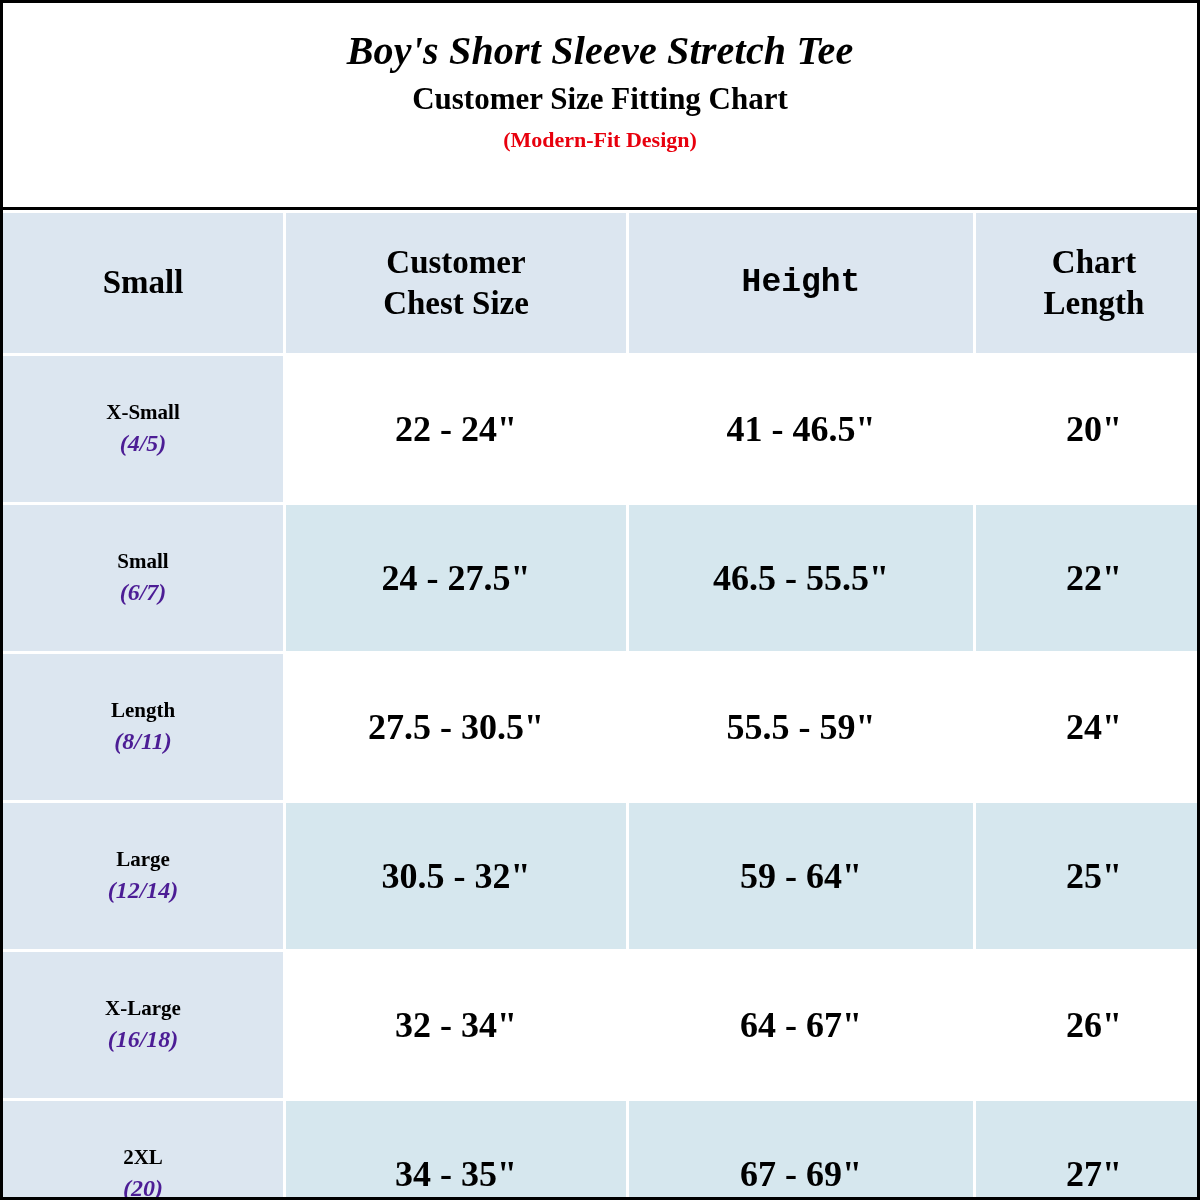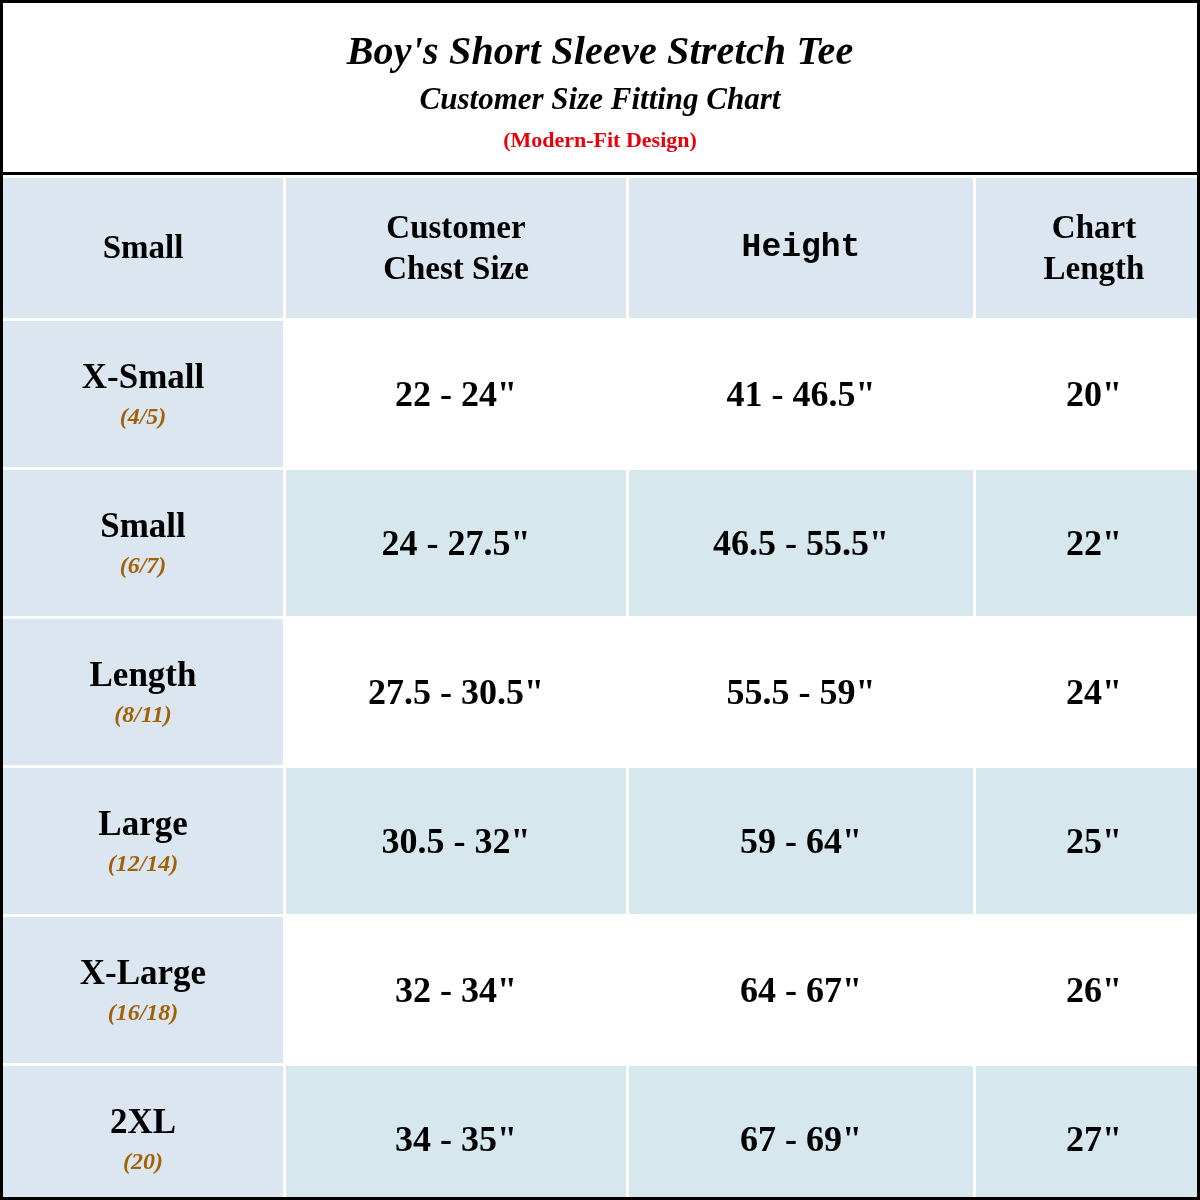--- a/index.html
+++ b/index.html
@@ -15,40 +15,39 @@
     overflow: hidden;
   }
   .page {
     width: 1200px;
     height: 1200px;
     position: relative;
     box-sizing: border-box;
     background: #ffffff;
   }
   .header {
-    height: 172px;
+    height: 207px;
     box-sizing: border-box;
     display: flex;
     flex-direction: column;
     align-items: center;
     justify-content: flex-start;
     padding-top: 28px;
   }
   .title {
     font-size: 40px;
     font-weight: bold;
     font-style: italic;
     letter-spacing: 0.2px;
     line-height: 1.15;
     color: #000000;
   }
   .subtitle {
     font-size: 31px;
     font-weight: bold;
-    font-style: italic;
     line-height: 1.2;
     margin-top: 6px;
     color: #000000;
   }
   .note {
     font-size: 22px;
     font-weight: bold;
     color: #e8000d;
     margin-top: 10px;
   }
@@ -77,29 +76,29 @@
   }
   tbody td {
     height: 146px;
   }
   td.size-cell {
     background: #dce6f0;
     line-height: 1.15;
   }
   td.size-cell .size-name {
     display: block;
-    font-size: 35px;
+    font-size: 21px;
     font-weight: bold;
   }
   td.size-cell .size-age {
     display: block;
     font-size: 24px;
     font-weight: bold;
     font-style: italic;
-    color: #a16207;
+    color: #4c1d95;
     margin-top: 6px;
   }
   td.val {
     font-size: 36px;
     font-weight: bold;
   }
   tr.row-white td.val { background: #ffffff; }
   tr.row-tint  td.val { background: #d6e7ee; }
 
   .outer-frame {

